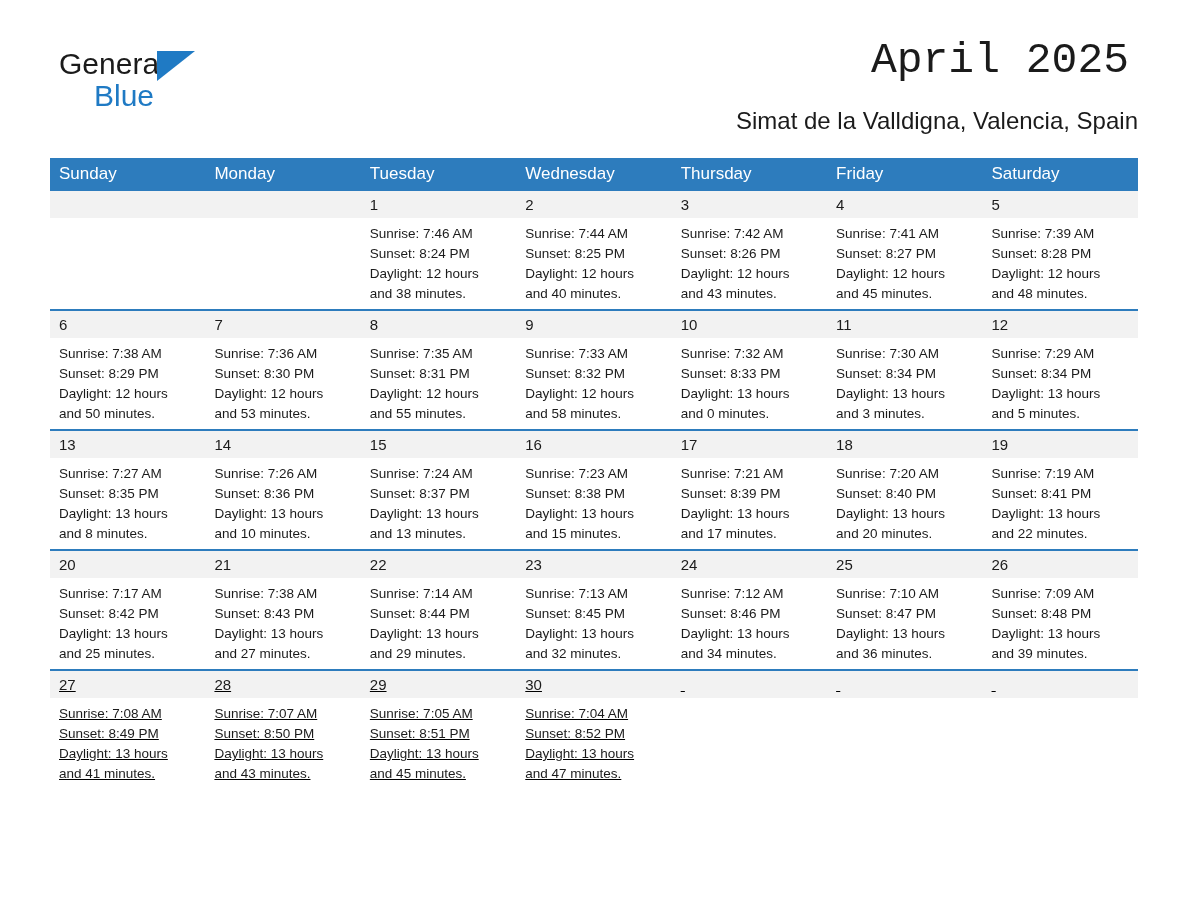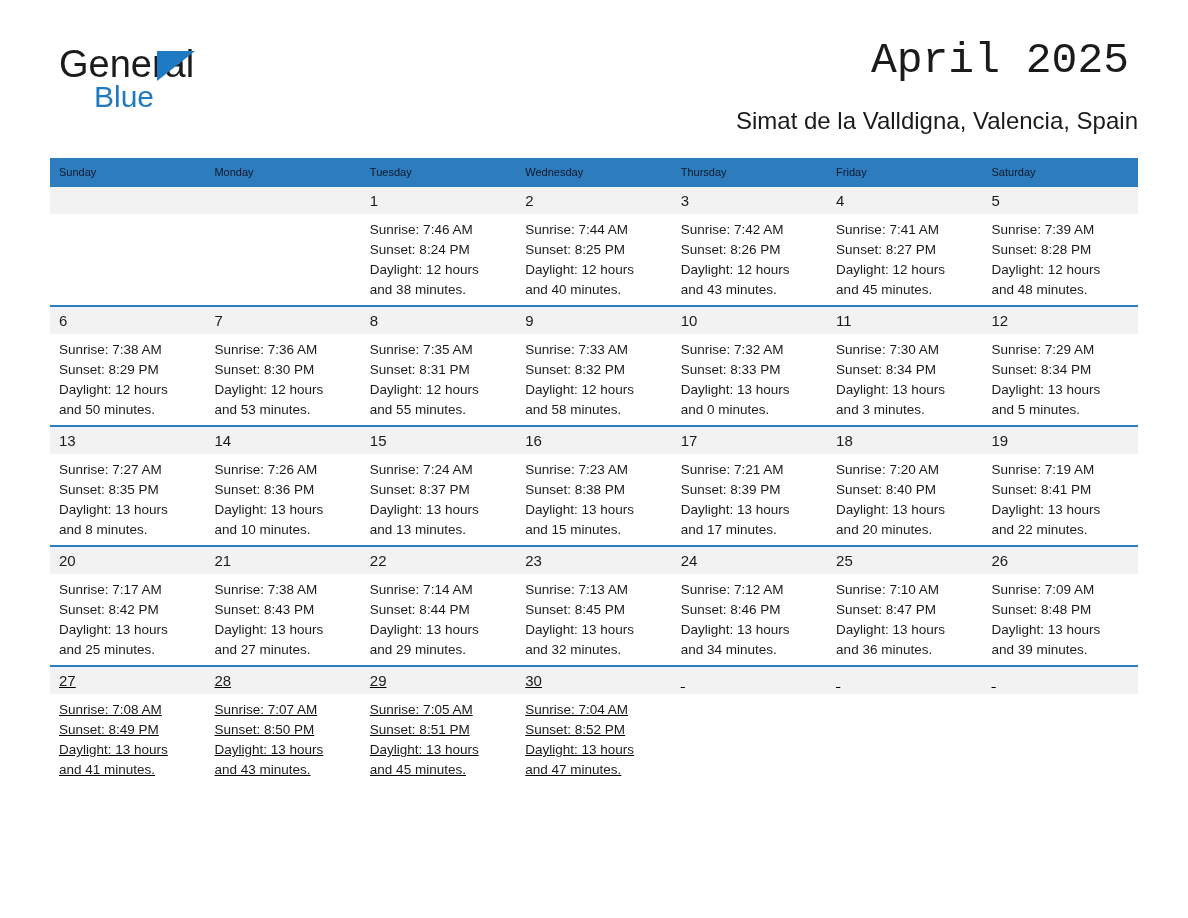--- a/index.html
+++ b/index.html
@@ -27,21 +27,21 @@
     height: 120px;
   }
   .logo {
     position: absolute;
     left: 9px;
     top: 48px;
     width: 200px;
     height: 70px;
   }
   .logo-general {
-    font-size: 38px;
+    font-size: 30px;
     color: #1b1b1b;
     letter-spacing: 0px;
     line-height: 32px;
     font-family: "Liberation Sans", sans-serif;
   }
   .logo-blue {
     font-size: 30px;
     color: #1f7ac4;
     line-height: 32px;
     margin-left: 35px;
@@ -77,23 +77,23 @@
   .calendar {
     position: absolute;
     top: 158px;
     left: 50px;
     width: 1088px;
     border-collapse: collapse;
     table-layout: fixed;
   }
   .calendar th {
     background: #2d7cbd;
-    color: #0f172a;
+    color: #ffffff;
     font-weight: normal;
-    font-size: 11px;
+    font-size: 17px;
     text-align: left;
     padding: 6px 0 7px 9px;
     height: 16px;
   }
   .calendar td {
     vertical-align: top;
     width: 155.4px;
     height: 118px;
     padding: 0;
     background: #ffffff;

